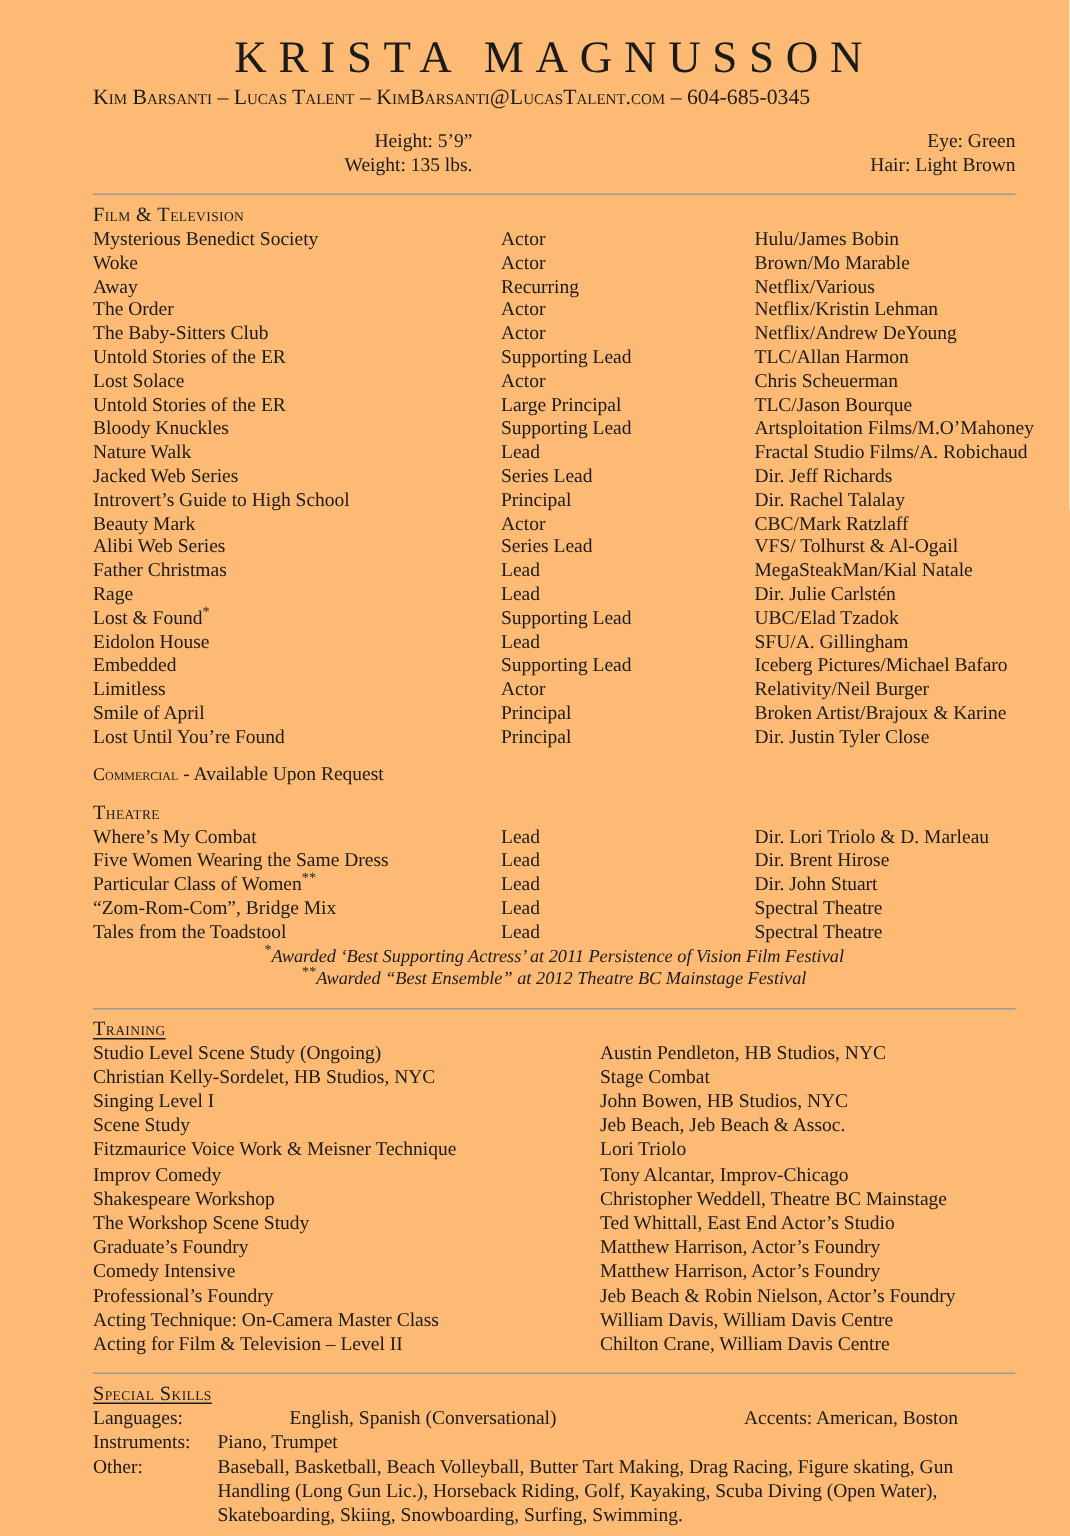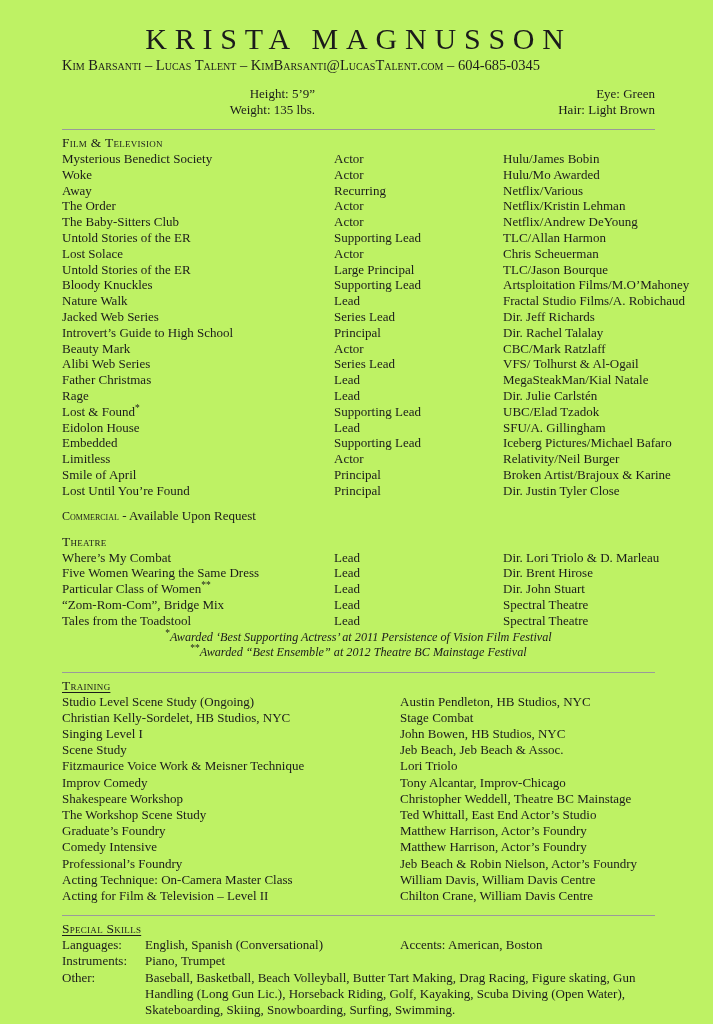--- a/index.html
+++ b/index.html
@@ -2,22 +2,22 @@
 <html><head>
 <meta charset="utf-8">
 <style>
   html, body { margin: 0; padding: 0; background: #ffffff; }
   .page {
     position: relative;
     width: 713px;
     height: 1024px;
     box-sizing: border-box;
     margin: 0 auto;
-    padding: 22px 58px 0 62px;
-    background: #bef264;
+    padding: 22px 36px 0 62px;
+    background: #fdba74;
     color: #1b1b1b;
     font-family: "Liberation Serif", "DejaVu Serif", serif;
     font-size: 13px;
     overflow: hidden;
   }
   
   .name {
     margin: 0;
     text-align: center;
     font-size: 30px;
@@ -80,21 +80,21 @@
   
   .rows2 .row {
     display: grid;
     grid-template-columns: 338px 1fr;
     line-height: 16.2px;
   }
   .rows2 .row > span { white-space: nowrap; }
   
   .skills { margin-top: 1px; }
   .skill-row { display: grid; grid-template-columns: 83px 1fr; line-height: 16.3px; }
-  .skill-row.languages { grid-template-columns: 83px 255px 1fr; }
+  .skill-row.languages { grid-template-columns: 83px 255px 1fr; gap: 48px; }
   .skill-row .other-text { line-height: 16.3px; }
 </style>
 </head>
 <body>
 
 <div class="page">
 
   <h1 class="name">Krista Magnusson</h1>
   <div class="contact">Kim Barsanti – Lucas Talent – KimBarsanti@LucasTalent.com – 604-685-0345</div>
 
@@ -113,21 +113,21 @@
 
         <div class="row">
           <span><span>Mysterious Benedict Society</span><sup class="mark"></sup></span>
           <span>Actor</span>
           <span>Hulu/James Bobin</span>
         </div>
 
         <div class="row">
           <span><span>Woke</span><sup class="mark"></sup></span>
           <span>Actor</span>
-          <span>Hulu/Mo Awarded</span>
+          <span>Brown/Mo Marable</span>
         </div>
 
         <div class="row">
           <span><span>Away</span><sup class="mark"></sup></span>
           <span>Recurring</span>
           <span>Netflix/Various</span>
         </div>
 
         <div class="row">
           <span><span>The Order</span><sup class="mark"></sup></span>

